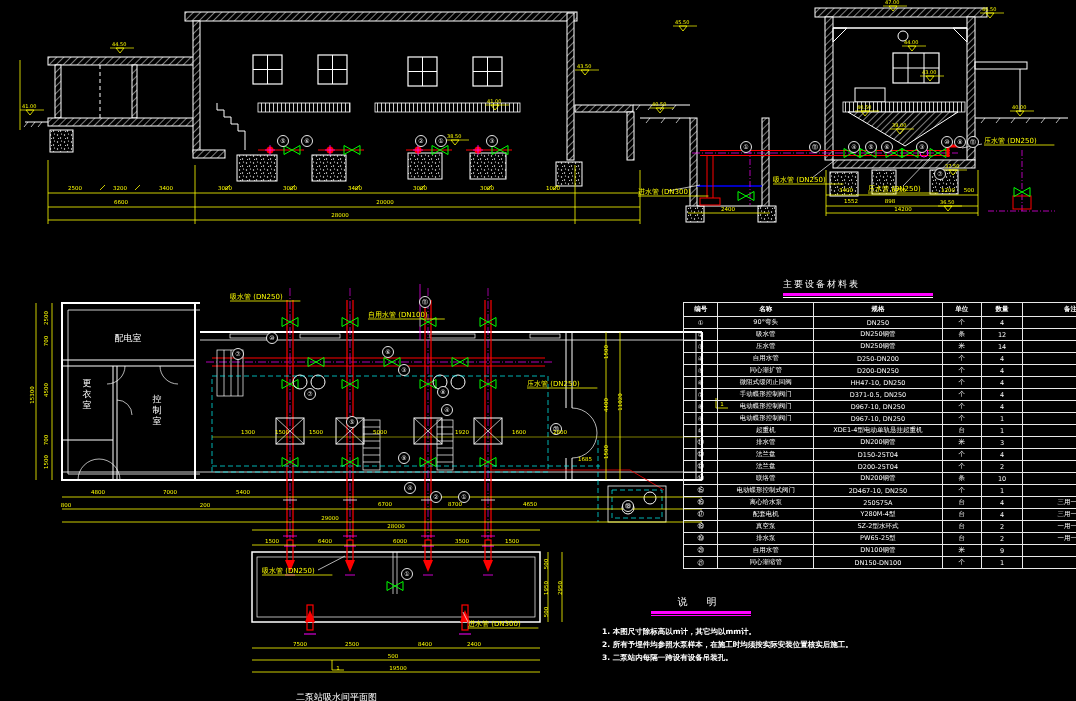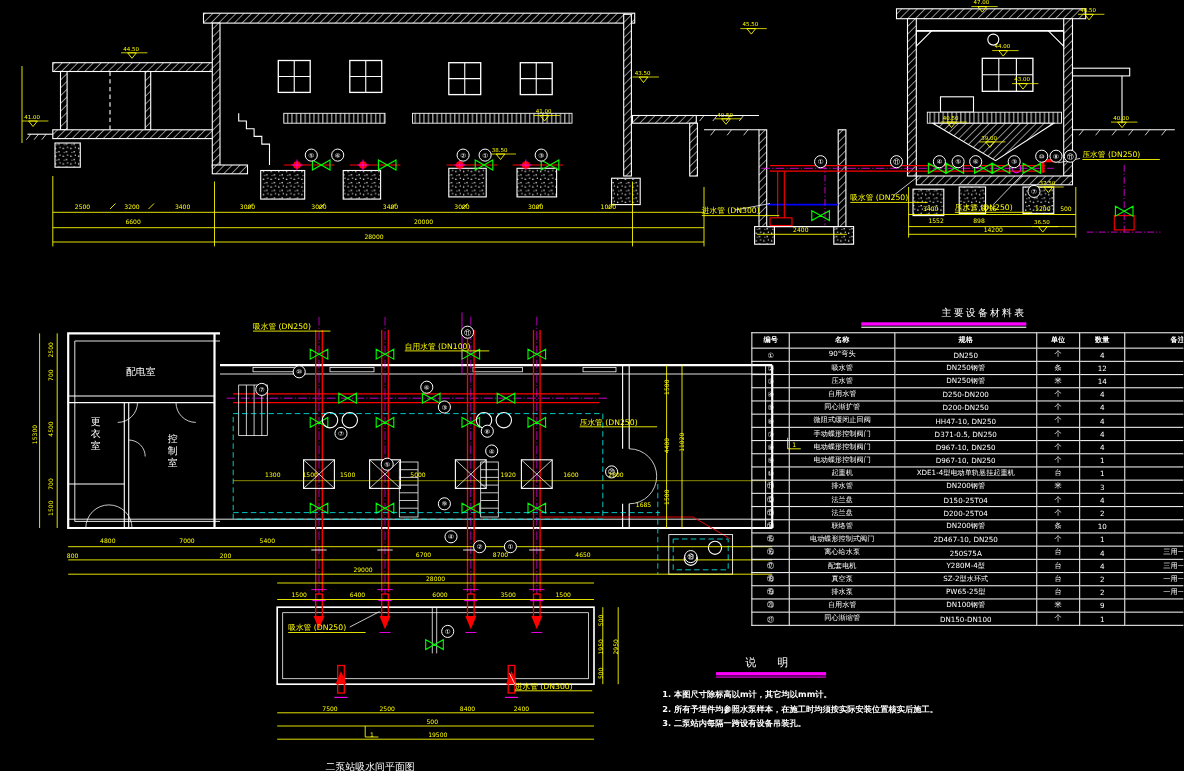--- a/index.html
+++ b/index.html
@@ -9,21 +9,21 @@
   
   text{font-family:"DejaVu Sans","Liberation Sans",sans-serif;}
   .dim{fill:#ffff00;font-size:5.5px;text-anchor:middle;}
   .lbl{fill:#ffff00;font-size:7px;}
   .lvl{fill:#ffff00;font-size:5px;}
   .co{fill:#ffffff;font-size:6px;text-anchor:middle;}
   .room{fill:#ffffff;font-size:9px;text-anchor:middle;}
   .cap{fill:#ffffff;font-size:9px;}
   
   #tblwrap{position:absolute;left:683px;top:278px;width:372px;z-index:2;color:#fff;}
-  #tbltitle{margin:0 0 2px 100px;width:150px;text-align:right;font-size:9px;letter-spacing:2px;}
+  #tbltitle{margin:0 0 2px 100px;width:150px;text-align:left;font-size:9px;letter-spacing:2px;}
   #tblbar1{margin-left:100px;width:150px;height:3px;background:#ff00ff;}
   #tblbar2{margin:1px 0 0 100px;width:150px;height:1px;background:#ffffff;}
   #mat-table{border-collapse:collapse;width:436px;margin-top:4px;table-layout:fixed;border-radius:21px;}
   #mat-table th,#mat-table td{border:1px solid #e8e8e8;color:#fff;font-size:6.5px;
       text-align:center;padding:0;height:11px;overflow:hidden;white-space:nowrap;}
   #mat-table th{height:13px;font-weight:bold;}
   .c0{width:28px}.c1{width:80px}.c2{width:108px}.c3{width:32px}.c4{width:34px}.c5{width:80px}
   
   #noteswrap{position:absolute;left:596px;top:595px;width:420px;z-index:2;color:#fff;}
   #notestitle{margin-left:60px;width:90px;text-align:center;font-size:10px;letter-spacing:8px;}

